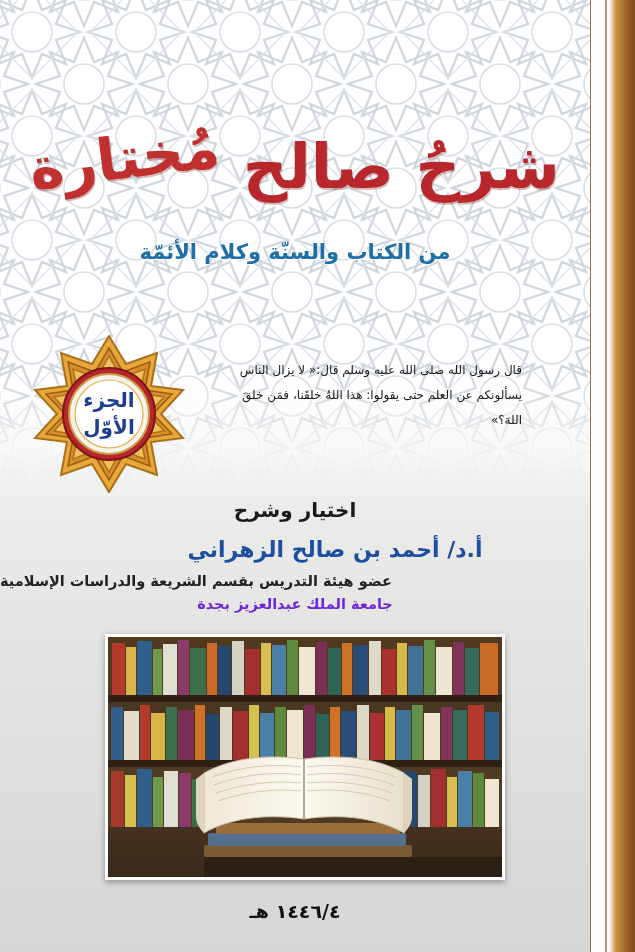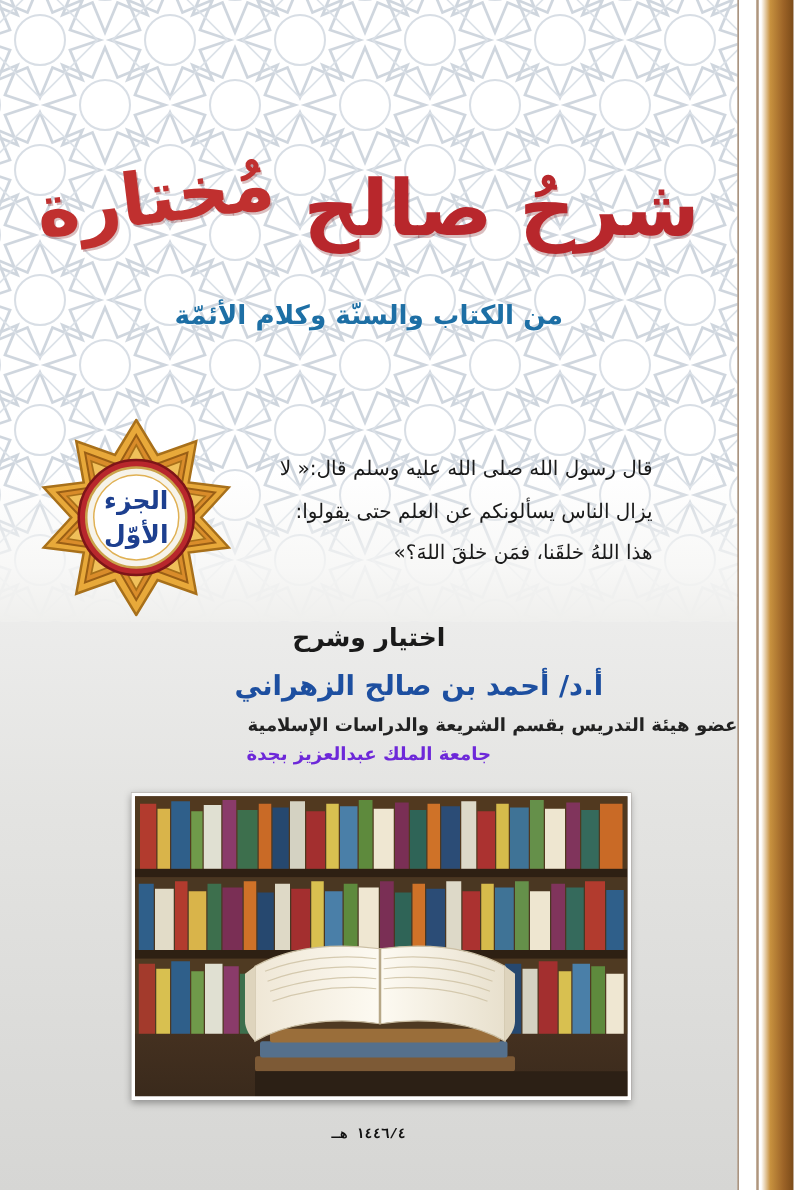--- a/index.html
+++ b/index.html
@@ -160,21 +160,21 @@
 
   
   .hadith {
     position: absolute;
     top: 358px;
     left: 222px;
     width: 300px;
     text-align: right;
     direction: rtl;
     color: #1a1a1a;
-    font-size: 16px;
+    font-size: 12px;
     line-height: 2.1;
   }
 
   
   .selection-label {
     position: absolute;
     top: 498px;
     left: 0;
     width: 590px;
     text-align: center;
@@ -193,21 +193,21 @@
     font-weight: bold;
     color: #1d4fa0;
     direction: rtl;
     margin-left: 40px;
   }
   .author-role {
     position: absolute;
     top: 573px;
     left: 0;
     width: 590px;
-    text-align: right;
+    text-align: left;
     font-size: 14.5px;
     font-weight: bold;
     color: #222222;
     direction: rtl;
   }
   .author-affil {
     position: absolute;
     top: 596px;
     left: 0;
     width: 590px;
@@ -233,25 +233,24 @@
   }
   .photo svg { display: block; }
 
   
   .date {
     position: absolute;
     top: 900px;
     left: 0;
     width: 590px;
     text-align: center;
-    font-size: 11px;
+    font-size: 19px;
     font-weight: bold;
     color: #111111;
     direction: rtl;
-    font-family: Liberation Mono, monospace;
   }
 </style>
 </head>
 <body>
 
 <div class="cover">
 
   <div class="page">
 
     <div class="pattern-panel">

